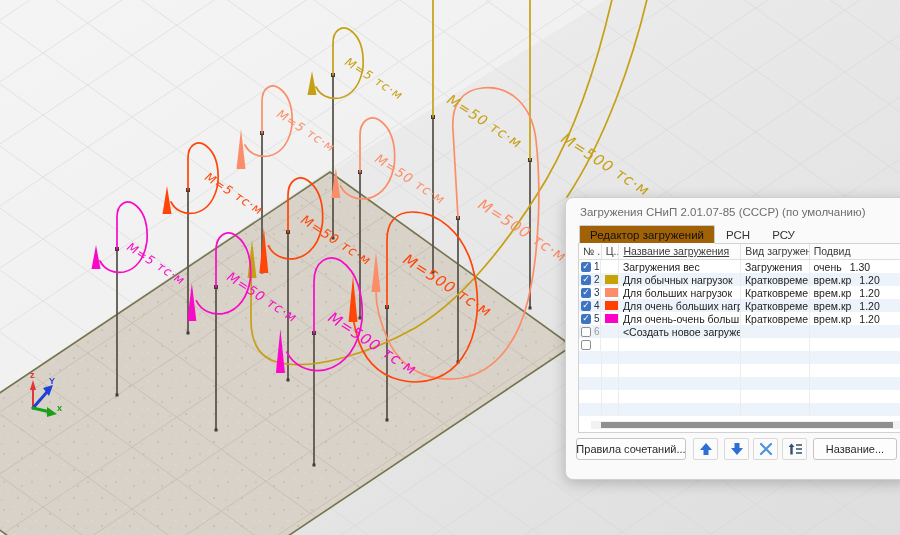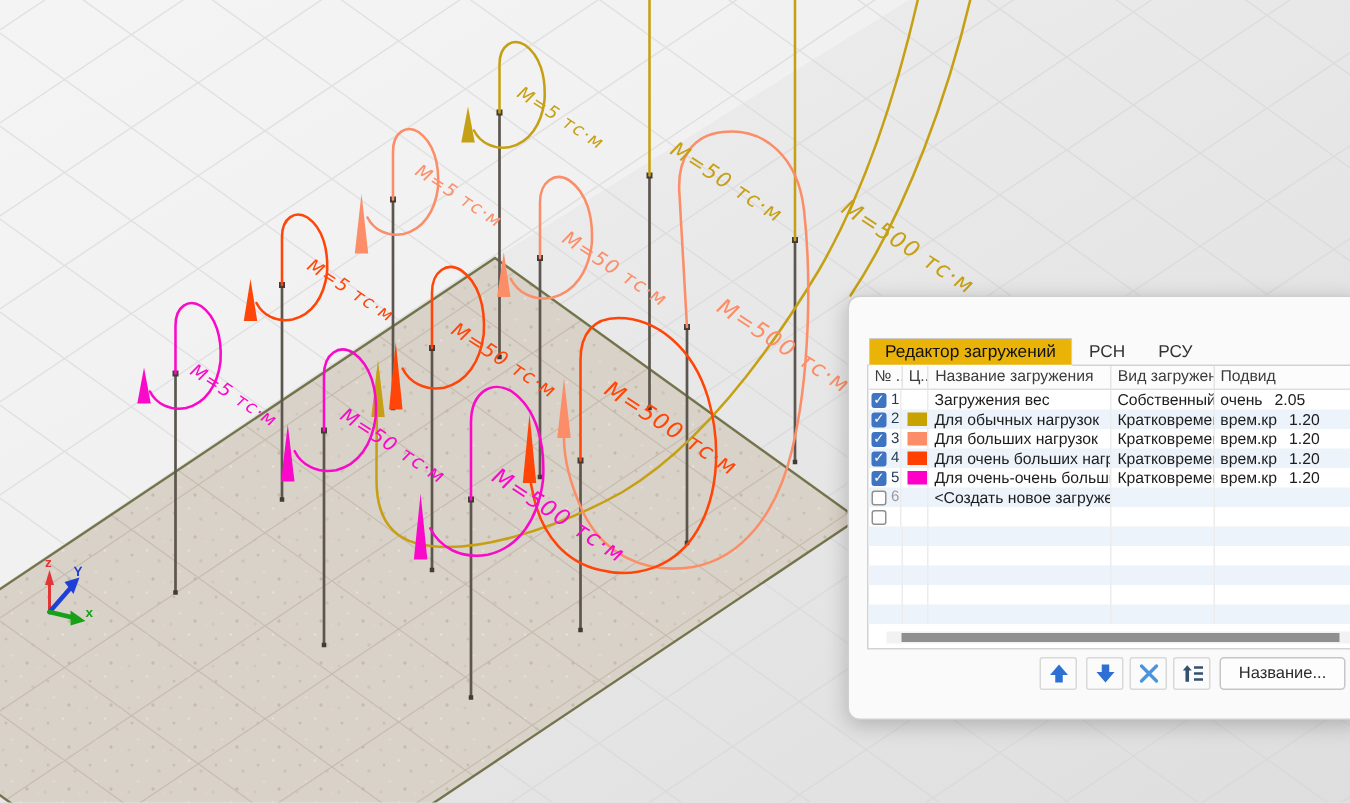--- a/index.html
+++ b/index.html
@@ -8,21 +8,21 @@
   #scene{position:absolute;left:0;top:0;}
   .mlabel{font-style:italic;letter-spacing:1px;font-family:"DejaVu Sans",sans-serif;}
 
   
   #panel{position:absolute;left:565px;top:197px;width:343px;height:283px;
          background:#fafafa;border:1px solid #cfcfcf;border-radius:8px;
          box-shadow:0 3px 14px rgba(0,0,0,.22);box-sizing:border-box;}
   #panel .title{position:absolute;left:14px;top:8px;font-size:11.5px;color:#6d6d6d;white-space:nowrap;}
   .tabs{position:absolute;left:13px;top:27px;height:19px;display:flex;z-index:2;}
   .tab{font-size:11.5px;color:#333;padding:3px 10px 2px 10px;border:1px solid transparent;white-space:nowrap;}
-  .tab.active{background:#eab308;border-color:#cccccc;border-bottom-color:#fdfdfd;
+  .tab.active{background:#a16207;border-color:#cccccc;border-bottom-color:#fdfdfd;
               border-radius:2px 2px 0 0;color:#111;}
   .tablebox{position:absolute;left:12px;top:45px;right:-6px;height:190px;background:#fff;
             border:1px solid #d2d2d2;box-sizing:border-box;overflow:hidden;}
   .thead{display:flex;height:15px;background:#fcfcfc;border-bottom:1px solid #dedede;}
   .thead .hc{font-size:10.5px;color:#3c3c3c;padding:1px 0 0 4px;border-right:1px solid #e4e4e4;
              box-sizing:border-box;white-space:nowrap;overflow:hidden;}
   .trow{display:flex;height:13px;}
   .trow.alt{background:#ecf3fa;}
   .tc{box-sizing:border-box;border-right:1px solid #ececec;padding:0 0 0 4px;font-size:10.5px;
       color:#1c1c1c;white-space:nowrap;overflow:hidden;display:flex;align-items:center;}
@@ -267,46 +267,47 @@
       <polygon points="53,385 43,388 49,396" fill="#1e3fd8"></polygon>
       <line x1="33" y1="408" x2="50" y2="412" stroke="#18a018" stroke-width="3"></line>
       <polygon points="57,414 47,407 47,417" fill="#18a018"></polygon>
       <text x="30" y="378" fill="#e23535" font-size="9" font-weight="bold">z</text>
       <text x="49" y="384" fill="#1e3fd8" font-size="9" font-weight="bold">Y</text>
       <text x="57" y="411" fill="#18a018" font-size="9" font-weight="bold">x</text>
     </g>
 </svg>
 
 <div id="panel">
+  <div class="title">Загружения СНиП 2.01.07-85 (СССР) (по умолчанию)</div>
   <div class="tabs" id="tabs">
       <div class="tab active">Редактор загружений</div>
       <div class="tab">РСН</div>
       <div class="tab">РСУ</div>
     </div>
 
   <div class="tablebox">
     <div class="thead" id="thead">
         <div class="hc" style="width: 26px;">№ ...</div>
         <div class="hc" style="width: 20px;">Ц...</div>
-        <div class="hc" style="width: 143px;">Название загружения</div>
+        <div class="hc" style="width: 143px; text-decoration: underline;">Название загружения</div>
         <div class="hc" style="width: 80px;">Вид загружения</div>
         <div class="hc" style="width: 120px;">Подвид</div>
       </div>
     <div id="tbody">
         <div class="trow">
           <div class="tc" style="width: 26px; padding-left: 0px;">
             <span class="cbx on">✓</span>
             <span class="rownum">1.</span>
           </div>
           <div class="tc" style="width: 20px;"></div>
           <div class="tc" style="width: 143px;">Загружения вес</div>
-          <div class="tc" style="width: 80px;">Собственный</div>
+          <div class="tc" style="width: 80px;">Загружения</div>
           <div class="tc" style="width: 120px;">
             <span>очень</span>
-            <span style="margin-left: 8px;">2.05</span>
+            <span style="margin-left: 8px;">1.30</span>
           </div>
         </div>
         <div class="trow alt">
           <div class="tc" style="width: 26px; padding-left: 0px;">
             <span class="cbx on">✓</span>
             <span class="rownum">2.</span>
           </div>
           <div class="tc" style="width: 20px;">
             <span class="swatch" style="background: rgb(200, 162, 0);"></span>
           </div>
@@ -416,20 +417,21 @@
           <div class="tc" style="width: 80px;"></div>
           <div class="tc" style="width: 120px;"></div>
         </div>
       </div>
     <div class="hscroll">
       <div class="thumb"></div>
     </div>
   </div>
 
   <div class="footer">
+    <div class="fbtn" style="left:10px;width:110px;">Правила сочетаний...</div>
     <div class="ibtn" style="left:127px;">
       <svg width="16" height="16" viewBox="0 0 16 16">
         <polygon points="8,2 14,9 10.5,9 10.5,14 5.5,14 5.5,9 2,9" fill="#2e6fd3"></polygon>
         </svg>
     </div>
     <div class="ibtn" style="left:158px;">
       <svg width="16" height="16" viewBox="0 0 16 16">
         <polygon points="8,14 2,7 5.5,7 5.5,2 10.5,2 10.5,7 14,7" fill="#2e6fd3"></polygon>
         </svg>
     </div>

